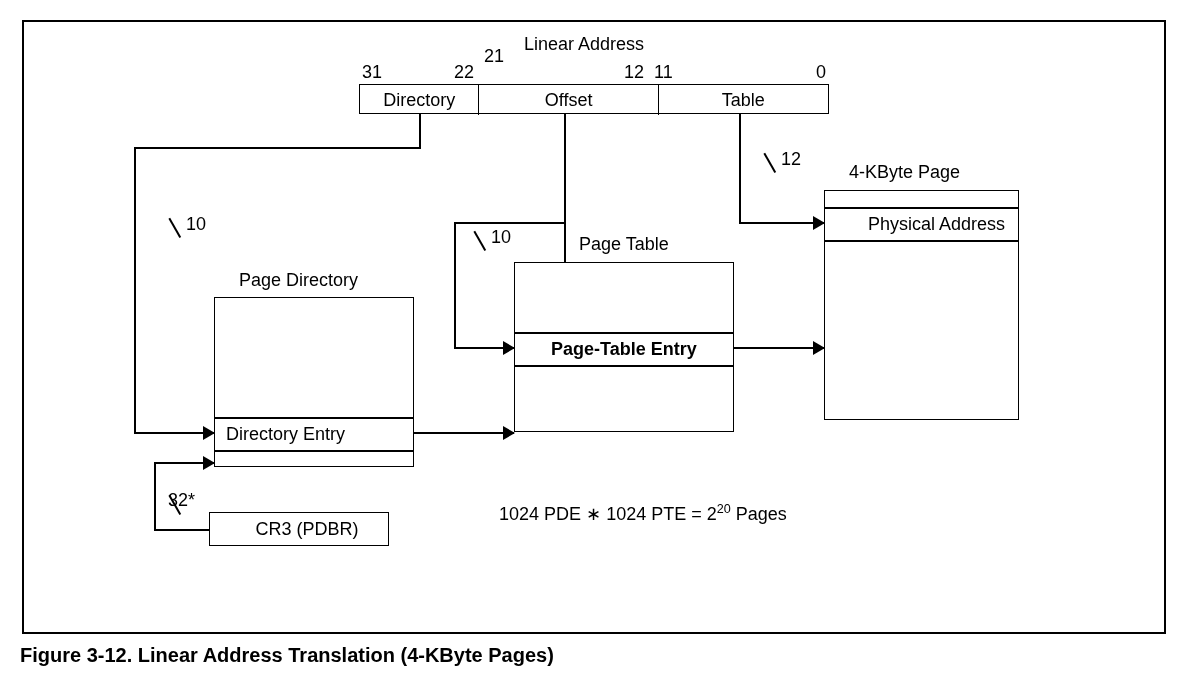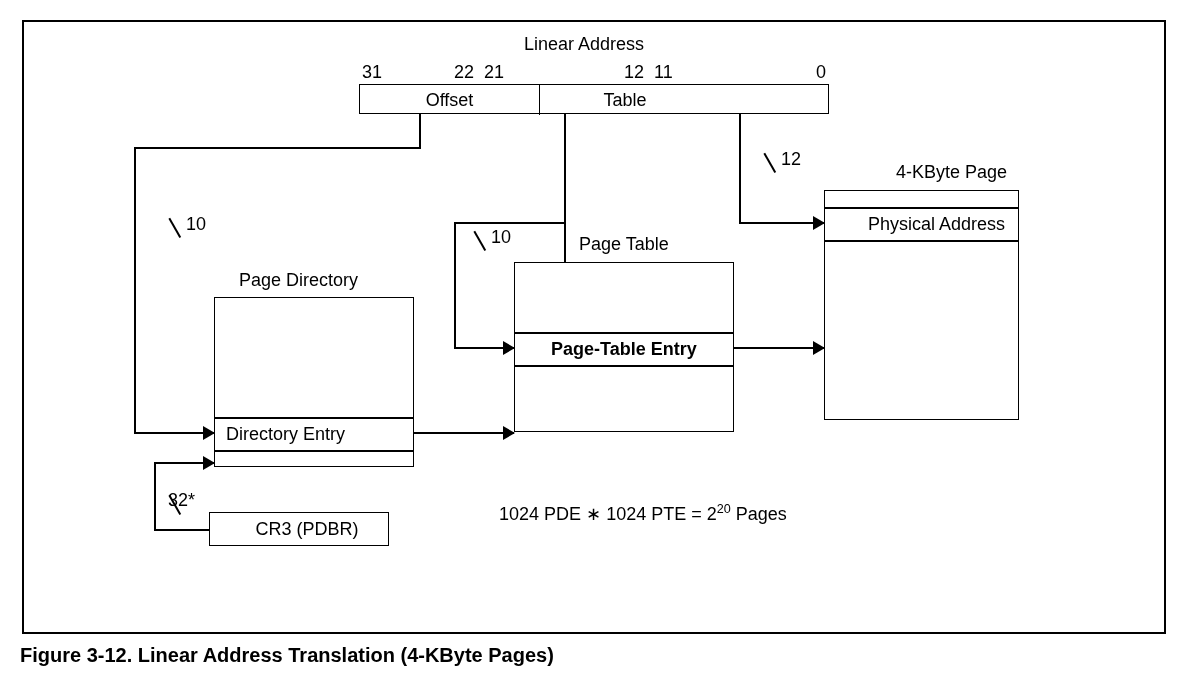--- a/index.html
+++ b/index.html
@@ -83,27 +83,28 @@
 </style>
 </head>
 <body>
 
 <div class="canvas">
 
   <div class="label" style="left:500px; top:12px;">Linear Address</div>
 
   <div class="bitnum" style="left:338px; top:40px;">31</div>
   <div class="bitnum" style="left:430px; top:40px;">22</div>
-  <div class="bitnum" style="left:460px; top:40px;">21</div>
+  <div class="bitnum" style="left:460px; top:24px;">21</div>
   <div class="bitnum" style="left:600px; top:40px;">12</div>
   <div class="bitnum" style="left:630px; top:40px;">11</div>
   <div class="bitnum" style="left:792px; top:40px;">0</div>
 
   <div class="box" style="left:335px; top:62px; width:470px; height:30px;">
     <div class="linear-row">
+      <div class="cell" style="width:120px;">Directory</div>
       <div class="cell" style="width:180px;">Offset</div>
       <div class="cell" style="width:170px;">Table</div>
     </div>
   </div>
 
   <div class="vline" style="left:395px; top:92px; height:35px;"></div>
   <div class="hline" style="left:110px; top:125px; width:285px;"></div>
   <div class="vline" style="left:110px; top:125px; height:285px;"></div>
   <div class="hline arrow-r" style="left:110px; top:410px; width:80px;"></div>
   <div class="tick" style="left:140px; top:205px;"></div>
@@ -114,21 +115,21 @@
   <div class="vline" style="left:430px; top:200px; height:125px;"></div>
   <div class="hline arrow-r" style="left:430px; top:325px; width:60px;"></div>
   <div class="tick" style="left:445px; top:218px;"></div>
   <div class="label" style="left:467px; top:205px;">10</div>
 
   <div class="vline" style="left:715px; top:92px; height:108px;"></div>
   <div class="hline arrow-r" style="left:715px; top:200px; width:85px;"></div>
   <div class="tick" style="left:735px; top:140px;"></div>
   <div class="label" style="left:757px; top:127px;">12</div>
 
-  <div class="label" style="left:825px; top:140px;margin-left:47px;">4-KByte Page</div>
+  <div class="label" style="left:825px; top:140px;">4-KByte Page</div>
   <div class="box" style="left:800px; top:168px; width:195px; height:230px;"></div>
   <div class="hline" style="left:800px; top:185px; width:195px;"></div>
   <div class="hline" style="left:800px; top:218px; width:195px;"></div>
   <div class="label" style="left:844px; top:192px;">Physical Address</div>
 
   <div class="label" style="left:555px; top:212px;">Page Table</div>
   <div class="box" style="left:490px; top:240px; width:220px; height:170px;"></div>
   <div class="hline" style="left:490px; top:310px; width:220px;"></div>
   <div class="hline" style="left:490px; top:343px; width:220px;"></div>
   <div class="label" style="left:527px; top:317px;font-weight:bold;">Page-Table Entry</div>

